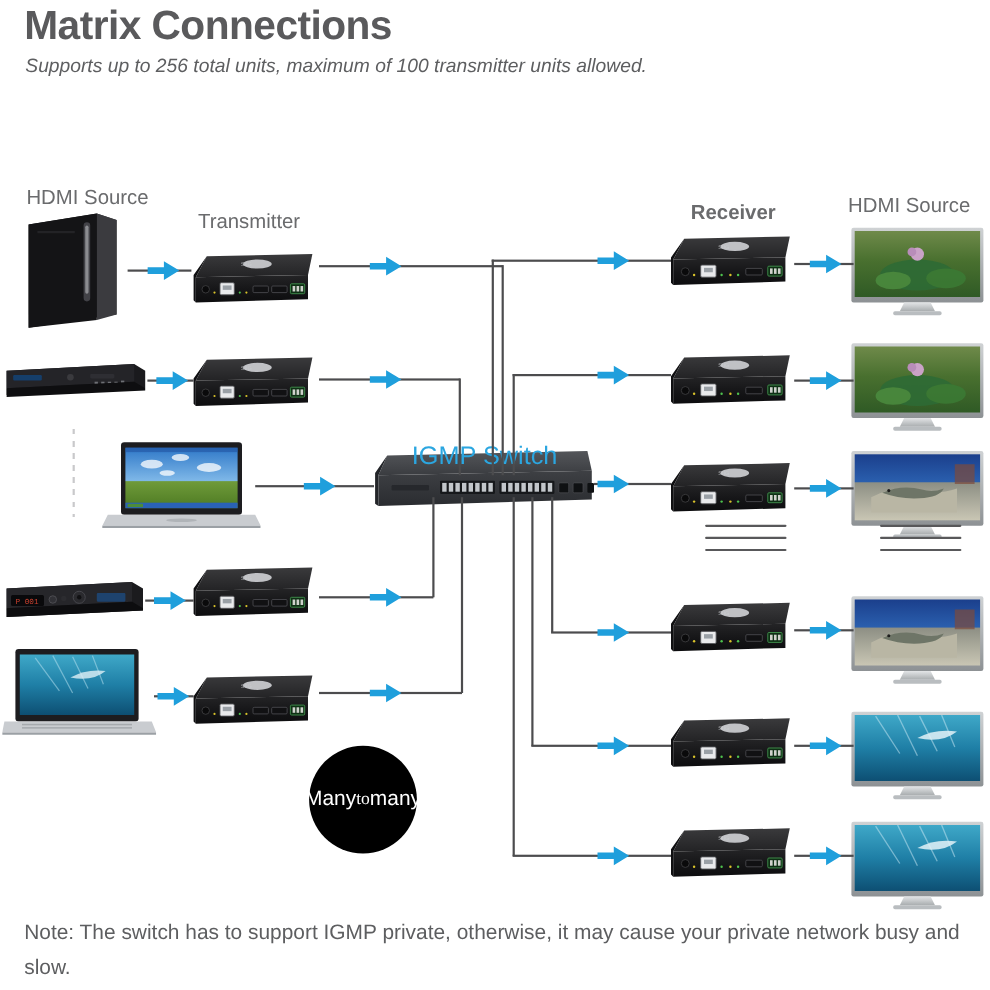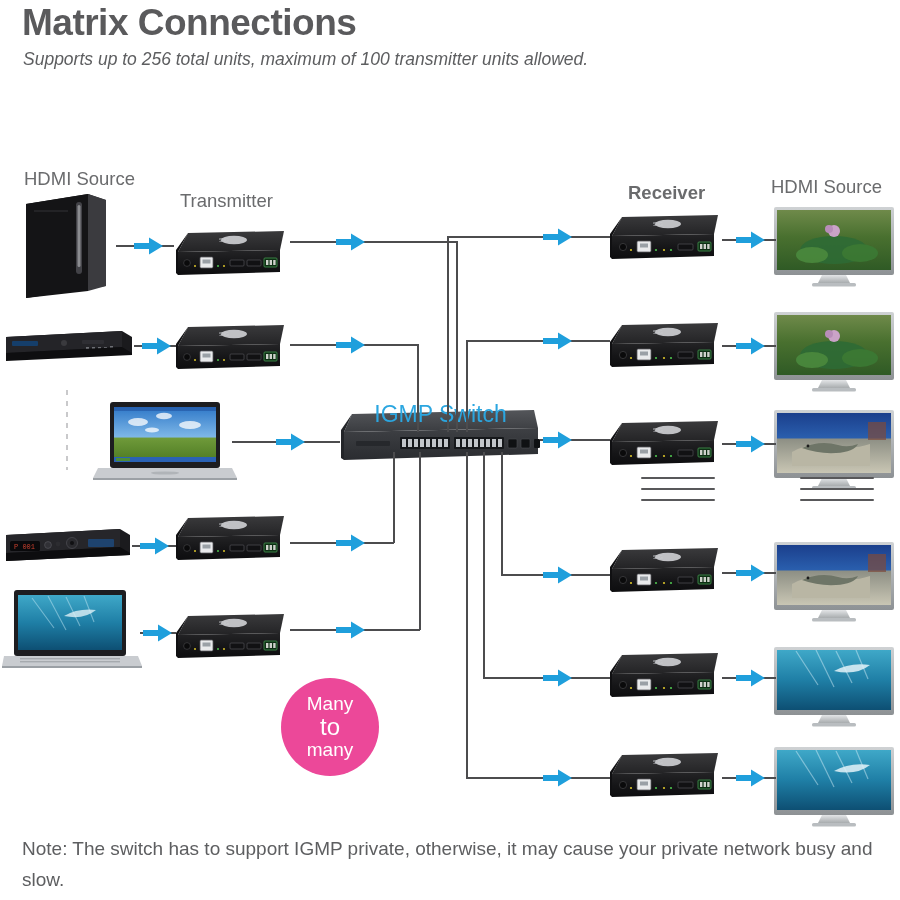--- a/index.html
+++ b/index.html
@@ -103,31 +103,31 @@
   }
 
   
   #many-circle {
     position: absolute;
     left: 281px;
     top: 678px;
     width: 98px;
     height: 98px;
     border-radius: 50%;
-    background: #ec4899;
+    background: #000000;
     color: #ffffff;
     display: flex;
-    flex-direction: column;
+    flex-direction: row;
     align-items: center;
     justify-content: center;
     line-height: 1.08;
   }
   #many-circle span { display: block; text-align: center; }
   .mc-1 { font-size: 19px; }
-  .mc-2 { font-size: 24px; }
+  .mc-2 { font-size: 16px; font-family: Liberation Serif, serif; }
   .mc-3 { font-size: 19px; }
 
   
   #src-ellipsis {
     position: absolute;
     left: 66px;
     top: 390px;
     width: 2px;
     height: 80px;
     background: repeating-linear-gradient(

